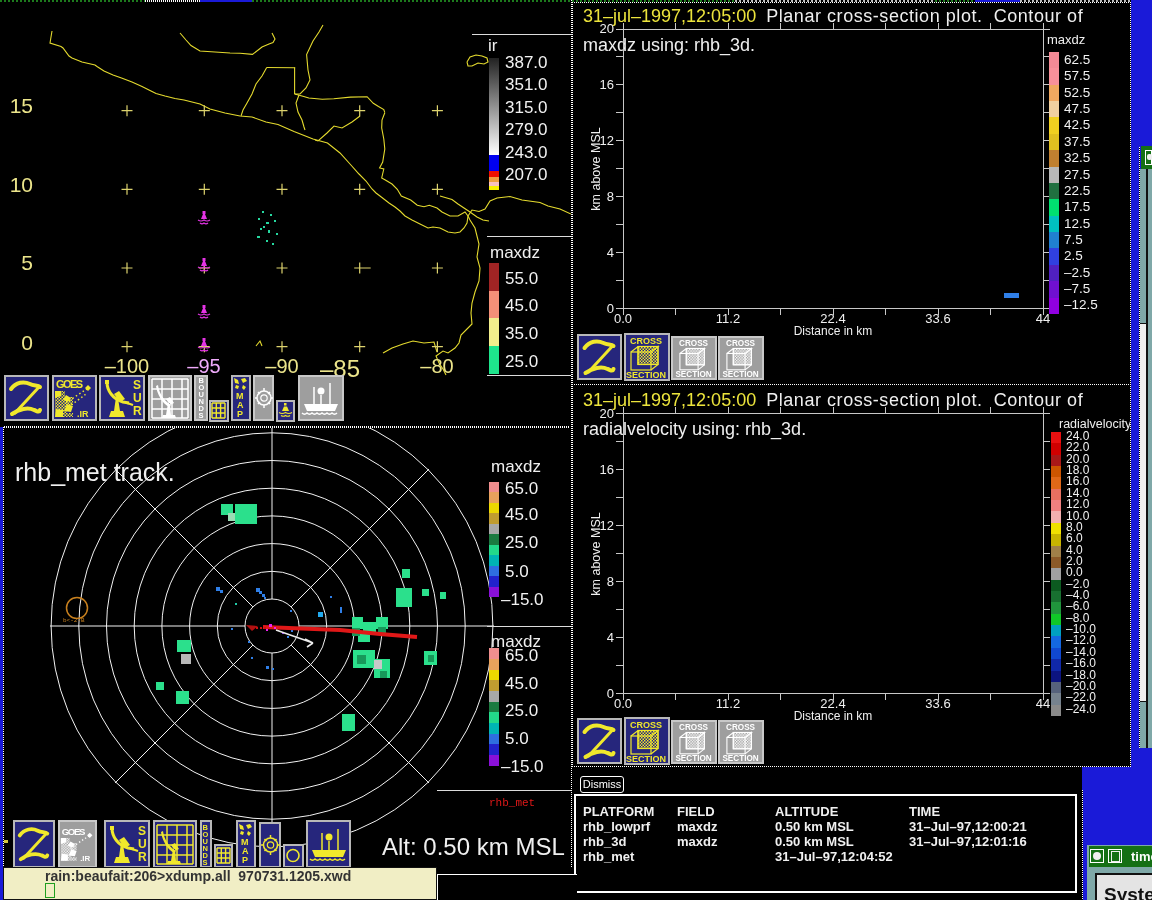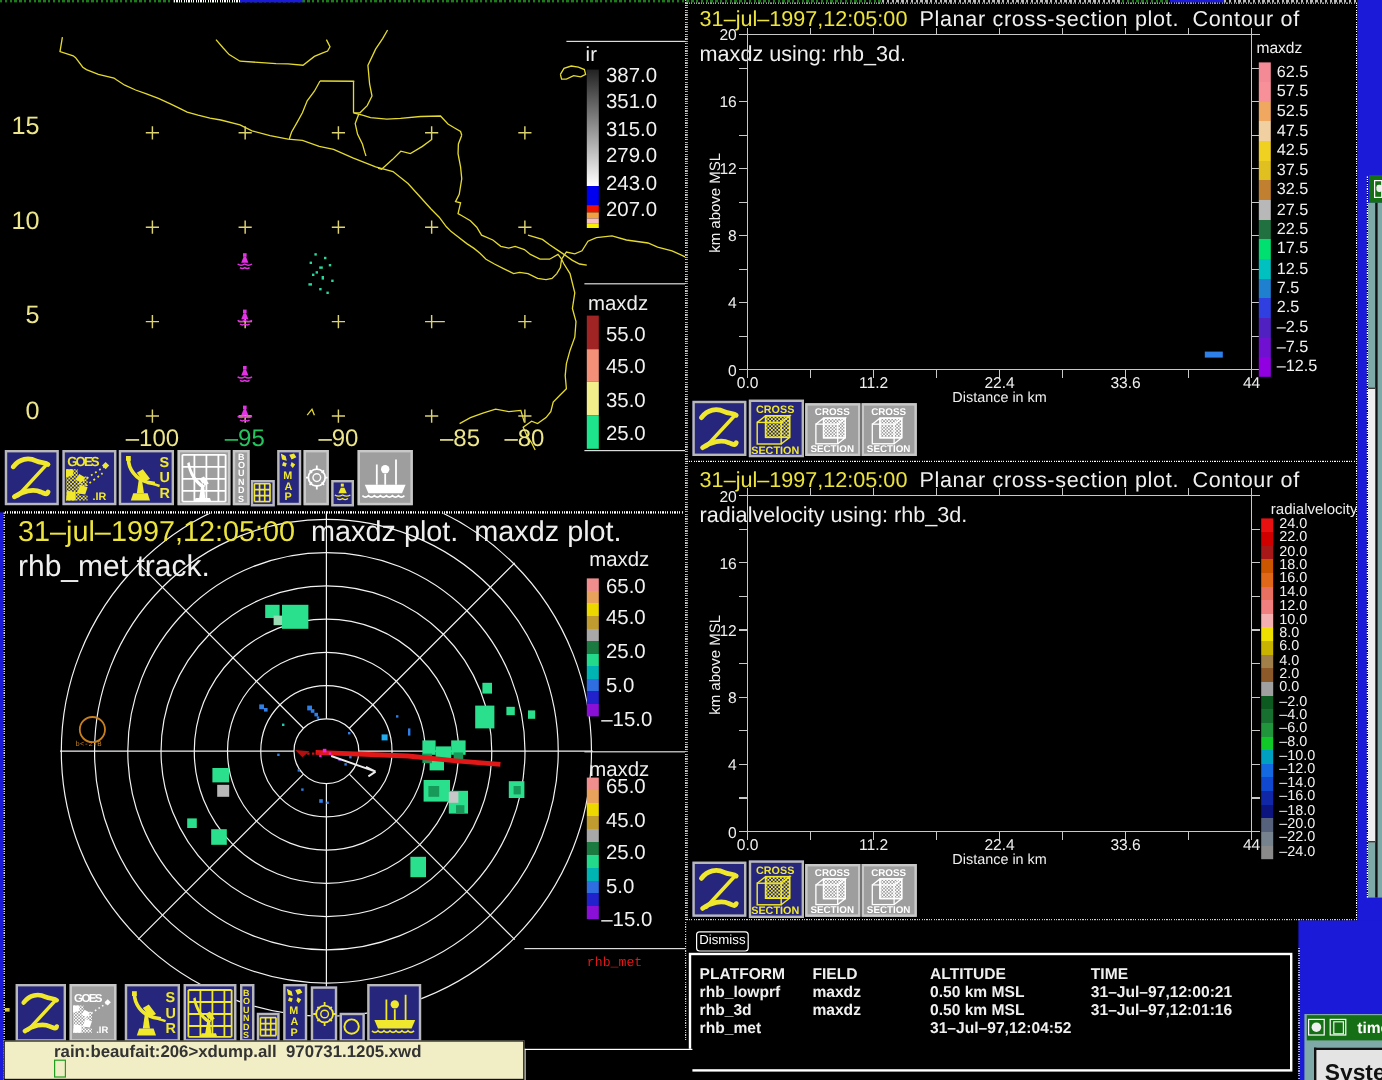--- a/index.html
+++ b/index.html
@@ -67,23 +67,23 @@
         <path d="M121.5,110.7h11M127,105.2v11M198.8,110.7h11M204.3,105.2v11M276.5,110.7h11M282,105.2v11M354.2,110.7h11M359.7,105.2v11M431.9,110.7h11M437.4,105.2v11M121.5,189.3h11M127,183.8v11M198.8,189.3h11M204.3,183.8v11M276.5,189.3h11M282,183.8v11M354.2,189.3h11M359.7,183.8v11M431.9,189.3h11M437.4,183.8v11M121.5,268h11M127,262.5v11M198.8,268h11M204.3,262.5v11M276.5,268h11M282,262.5v11M354.2,268h11M359.7,268h11M354.2,268h11M359.7,262.5v11M431.9,268h11M437.4,262.5v11M121.5,346.7h11M127,341.2v11M198.8,346.7h11M204.3,341.2v11M276.5,346.7h11M282,341.2v11M354.2,346.7h11M359.7,341.2v11M431.9,346.7h11M437.4,341.2v11"></path>
       </g>
     </svg>
 
 
     <div class="abs" style="left:0;top:94px;width:33px;text-align:right;font-size:21px;color:#ece58b">15</div>
     <div class="abs" style="left:0;top:173px;width:33px;text-align:right;font-size:21px;color:#ece58b">10</div>
     <div class="abs" style="left:0;top:251px;width:33px;text-align:right;font-size:21px;color:#ece58b">5</div>
     <div class="abs" style="left:0;top:331px;width:33px;text-align:right;font-size:21px;color:#ece58b">0</div>
     <div class="abs" style="left:87px;top:355px;width:80px;text-align:center;font-size:20px;color:#ece58b">–100</div>
-    <div class="abs" style="left:164px;top:355px;width:80px;text-align:center;font-size:20px;color:#22c55e">–95</div>
+    <div class="abs" style="left:164px;top:355px;width:80px;text-align:center;font-size:20px;color:#f0abfc">–95</div>
     <div class="abs" style="left:242px;top:355px;width:80px;text-align:center;font-size:20px;color:#ece58b">–90</div>
-    <div class="abs" style="left:320px;top:355px;width:80px;text-align:right;font-size:20px;color:#ece58b">–85</div>
+    <div class="abs" style="left:320px;top:355px;width:80px;text-align:left;font-size:24px;color:#ece58b">–85</div>
     <div class="abs" style="left:397px;top:355px;width:80px;text-align:center;font-size:20px;color:#ece58b">–80</div>
 
     <svg class="abs" style="left:0;top:0" width="571" height="427" viewBox="0 0 571 427">
       <g fill="#e433e4" stroke="#e433e4">
         <g id="b1" transform="translate(204,220)">
           <rect x="-1.5" y="-9" width="3" height="3" stroke="none"></rect>
           <path d="M-1,-6 L1,-6 L3,-1 L-3,-1 Z" stroke="none"></path>
           <path d="M-6,0 q3,2 6,0 q3,2 6,0 M-4,3 q2,1.6 4,0 q2,1.6 4,0" fill="none" stroke-width="1.2"></path>
         </g>
         <use href="#b1" x="0" y="47"></use>
@@ -301,21 +301,20 @@
         <rect x="266" y="202" width="2" height="2"></rect>
       </g>
       <g stroke="#ececec" stroke-width="1.6" fill="none">
         <path d="M276,203 L313,216 M313,216 L305,212 M313,216 L307,220"></path>
       </g>
       <circle cx="77" cy="181" r="10.5" stroke="#c8801e" fill="none" stroke-width="1.5"></circle>
       <rect x="4" y="413" width="4" height="3" fill="#d8c840"></rect>
       <text x="63" y="195" font-size="6" fill="#c8801e" font-family="Liberation Mono">b&lt;-2-B</text>
     </svg>
 
-    <div class="abs y" style="left:15px;top:3px;font-size:24px">31–jul–1997,12:05:00&nbsp; <span class="w">maxdz plot.&nbsp; maxdz plot.</span></div>
     <div class="abs w" style="left:15px;top:31px;font-size:25px">rhb_met track.</div>
 
     <div class="abs w" style="left:491px;top:30px;font-size:17px">maxdz</div>
     <div class="abs" style="left:489px;top:55px;width:10px;height:115px;background:linear-gradient(to bottom,
       #f08e8e 0,#f08e8e 10.4px,#e8a25c 10.4px,#e8a25c 20.9px,#ecd800 20.9px,#ecd800 31.4px,#c09c30 31.4px,#c09c30 41.8px,
       #a8a8a8 41.8px,#a8a8a8 52.3px,#1b7a40 52.3px,#1b7a40 62.7px,#23d98a 62.7px,#23d98a 73.2px,#00b4b4 73.2px,#00b4b4 83.6px,
       #2e6ee0 83.6px,#2e6ee0 94.1px,#2222cc 94.1px,#2222cc 104.5px,#8a10d8 104.5px,#8a10d8 115px)"></div>
     <div class="cbl" style="left:505px;top:52px">65.0</div>
     <div class="cbl" style="left:505px;top:78px">45.0</div>
     <div class="cbl" style="left:505px;top:106px">25.0</div>
@@ -328,20 +327,21 @@
       #a8a8a8 42.9px,#a8a8a8 53.6px,#1b7a40 53.6px,#1b7a40 64.4px,#23d98a 64.4px,#23d98a 75.1px,#00b4b4 75.1px,#00b4b4 85.8px,
       #2e6ee0 85.8px,#2e6ee0 96.5px,#2222cc 96.5px,#2222cc 107.3px,#8a10d8 107.3px,#8a10d8 118px)"></div>
     <div class="cbl" style="left:505px;top:219px">65.0</div>
     <div class="cbl" style="left:505px;top:247px">45.0</div>
     <div class="cbl" style="left:505px;top:274px">25.0</div>
     <div class="cbl" style="left:505px;top:302px">5.0</div>
     <div class="cbl" style="left:501px;top:330px">–15.0</div>
     <div class="abs" style="left:437px;top:363px;width:134px;height:1px;background:#dcdcdc"></div>
     <div class="abs" style="left:489px;top:370px;font-size:11px;color:#e01818;font-family:'Liberation Mono'">rhb_met</div>
 
+    <div class="abs w" style="left:382px;top:406px;font-size:24px">Alt: 0.50 km MSL</div>
 
     <div class="btn" style="left:12.5px;top:393px;width:42.5px;height:48px">
       <svg width="38" height="44" viewBox="0 0 40 42">
           <g stroke="#f0e82c" fill="none" stroke-linecap="round">
         <path d="M5,12 C10,5 18,4 24,7 C28,9 32,8 34,10" stroke-width="4"></path>
         <path d="M33,10 L9,36" stroke-width="3"></path>
         <path d="M6,37 C13,32 22,30 28,33 C31,34 33,36 34,33" stroke-width="4"></path>
       </g>
         </svg>
     </div>

